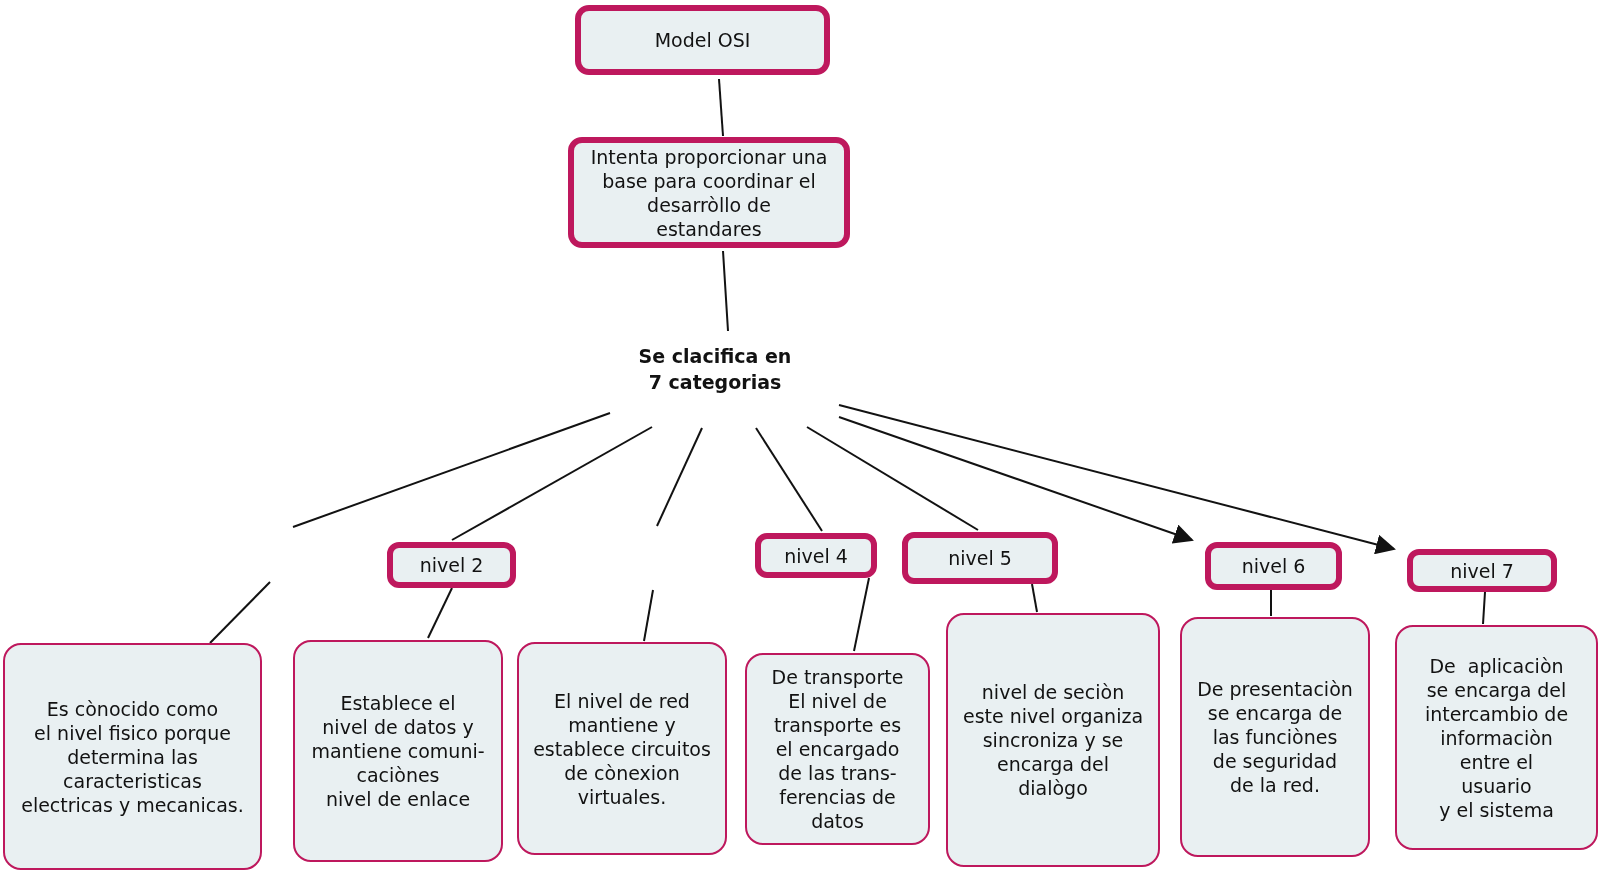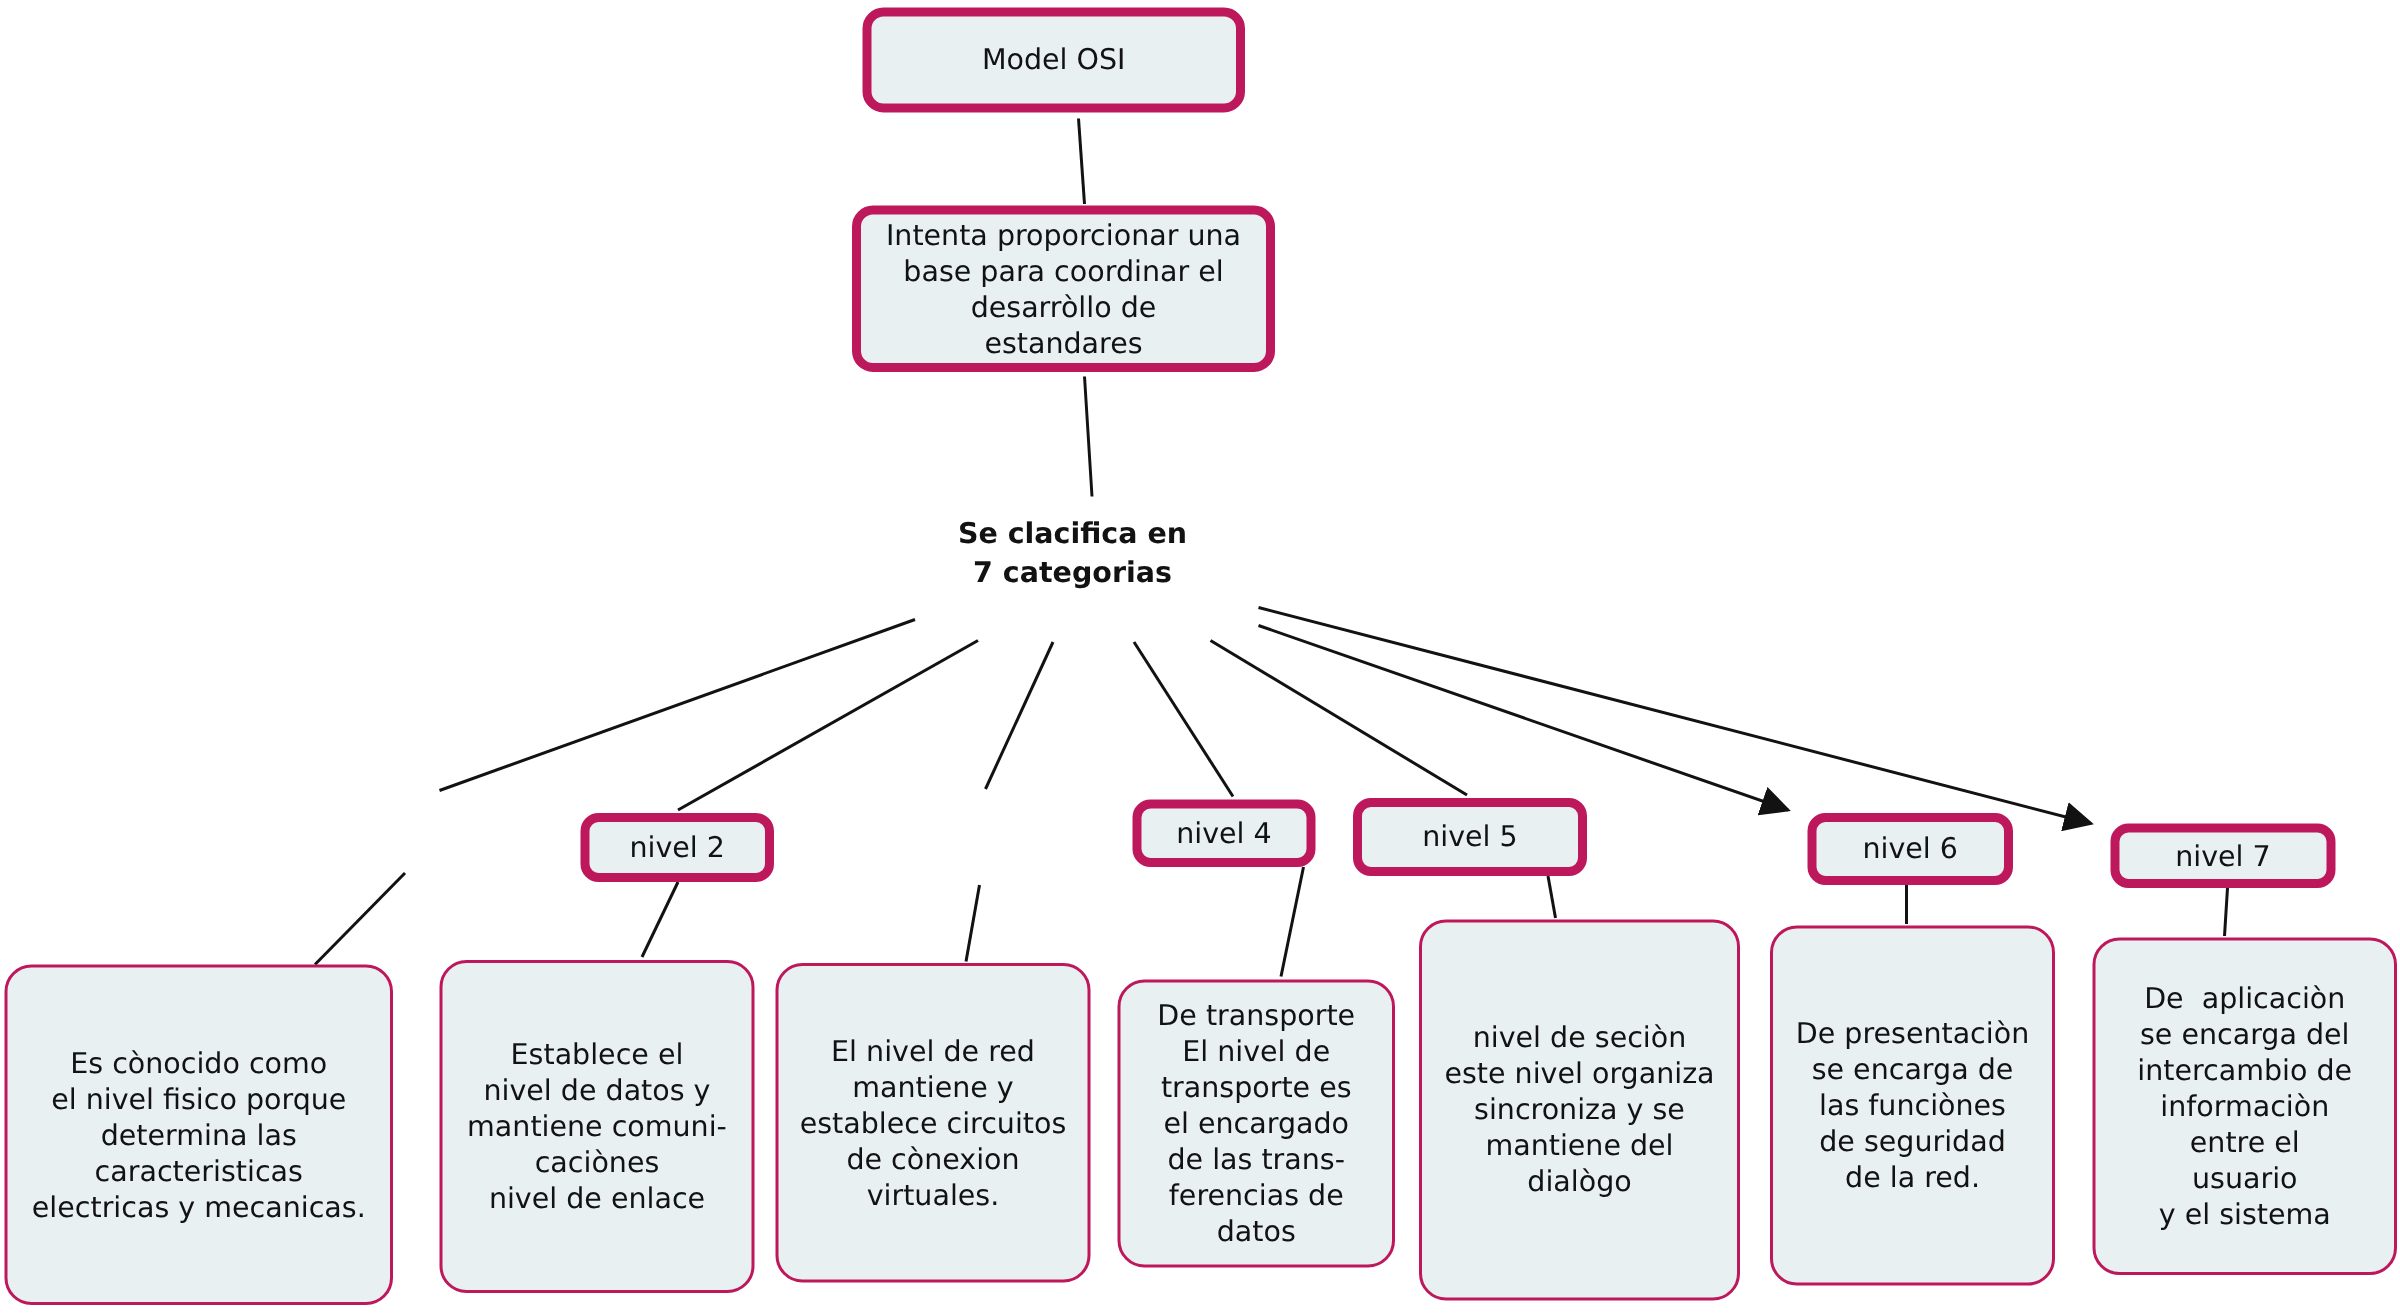--- a/index.html
+++ b/index.html
@@ -92,21 +92,21 @@
   <div class="box desc" style="left:745px;top:653px;width:185px;height:192px">De transporte
 El nivel de
 transporte es
 el encargado
 de las trans-
 ferencias de
 datos</div>
   <div class="box desc" style="left:946px;top:613px;width:214px;height:254px">nivel de seciòn
 este nivel organiza
 sincroniza y se
-mantiene del
+encarga del
 dialògo</div>
   <div class="box desc" style="left:1180px;top:617px;width:190px;height:240px">De presentaciòn
 se encarga de
 las funciònes
 de seguridad
 de la red.</div>
   <div class="box desc" style="left:1395px;top:625px;width:203px;height:225px">De  aplicaciòn
 se encarga del
 intercambio de
 informaciòn

